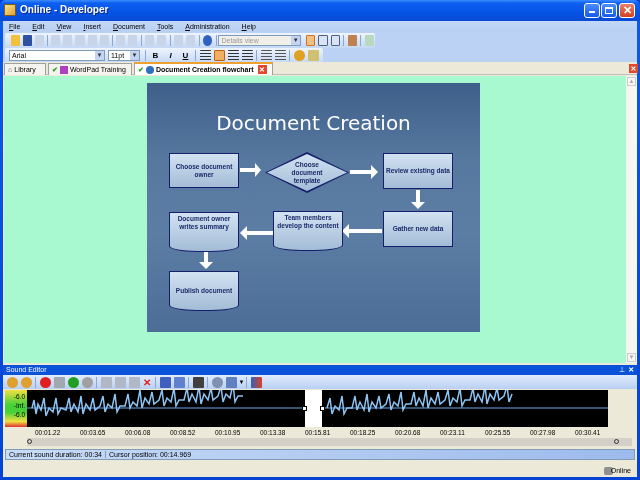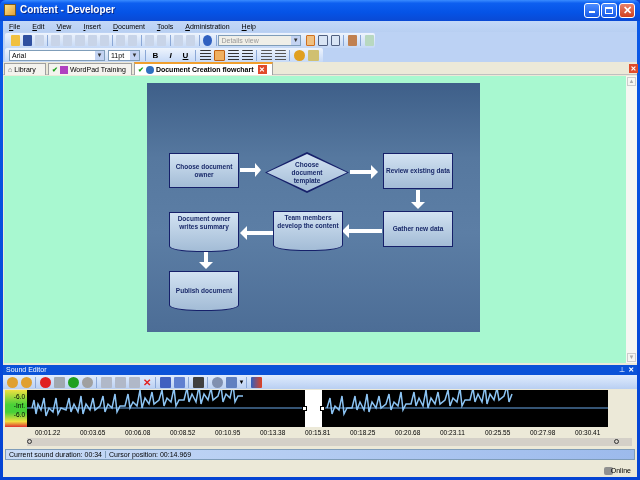--- a/index.html
+++ b/index.html
@@ -46,21 +46,21 @@
 .status1{position:absolute;left:2px;top:84px;width:630px;height:11px;background:linear-gradient(90deg,#c9dcf7,#9cbaec);border:1px solid #7f9db9;font-size:7px;display:flex;align-items:center}
 .status1 span{padding:0 3px;border-right:1px solid #7f9db9}
 .statusbar{position:absolute;left:0;top:100px;width:634px;height:12px;background:#ece9d8;font-size:7px}
 </style>
 </head>
 <body>
 
 <div class="win">
   <div class="titlebar">
     <div class="appicon"></div>
-    <div class="title">Content - Developer</div>
+    <div class="title">Online - Developer</div>
     <div class="tb-btn" style="left:584px">
         <span style="left:4px;top:7px;width:6px;height:2px;background:#fff"></span>
       </div>
     <div class="tb-btn" style="left:601px">
         <span style="left:3px;top:3px;width:8px;height:7px;border:1px solid #fff;border-top-width:2px"></span>
       </div>
     <div class="tb-btn close" style="left:619px">
         <span style="left:3px;top:0px;font-size:11px">✕</span>
       </div>
   </div>
@@ -153,20 +153,21 @@
           <span class="tick">✔</span>
           <span style="display:inline-block;width:8px;height:8px;background:#3070c0;border-radius:50%;margin-right:2px"></span>
           <span>Document Creation flowchart</span>
           <span class="xbox">✕</span>
         </div>
       <span class="xbox" style="position:absolute;left:622px;top:2px">✕</span>
     </div>
 
     <div class="docarea">
       <div class="slide">
+        <div class="stitle">Document Creation</div>
         <div class="box" style="left:22px;top:70px;width:70px;height:35px">Choose document owner</div>
         <div class="arrow" style="left:93px;top:85px;width:16px;height:4px"></div>
         <div style="position:absolute;left:108px;top:80px;border-left:6px solid #fff;border-top:7px solid transparent;border-bottom:7px solid transparent"></div>
         <div class="box" style="left:118px;top:69px;width:84px;height:41px;clip-path:polygon(50% 0,100% 50%,50% 100%,0 50%);border:none;background:#16206a">
           <div style="position:absolute;left:2px;top:2px;right:2px;bottom:2px;clip-path:polygon(50% 0,100% 50%,50% 100%,0 50%);background:linear-gradient(#d2e2f2,#a3bcd6);display:flex;align-items:center;justify-content:center;padding:0 18px">Choose document template</div>
         </div>
         <div class="arrow" style="left:203px;top:87px;width:22px;height:4px"></div>
         <div style="position:absolute;left:224px;top:82px;border-left:7px solid #fff;border-top:7px solid transparent;border-bottom:7px solid transparent"></div>
         <div class="box" style="left:236px;top:70px;width:70px;height:36px">Review existing data</div>
         <div class="arrow" style="left:269px;top:107px;width:4px;height:14px"></div>

